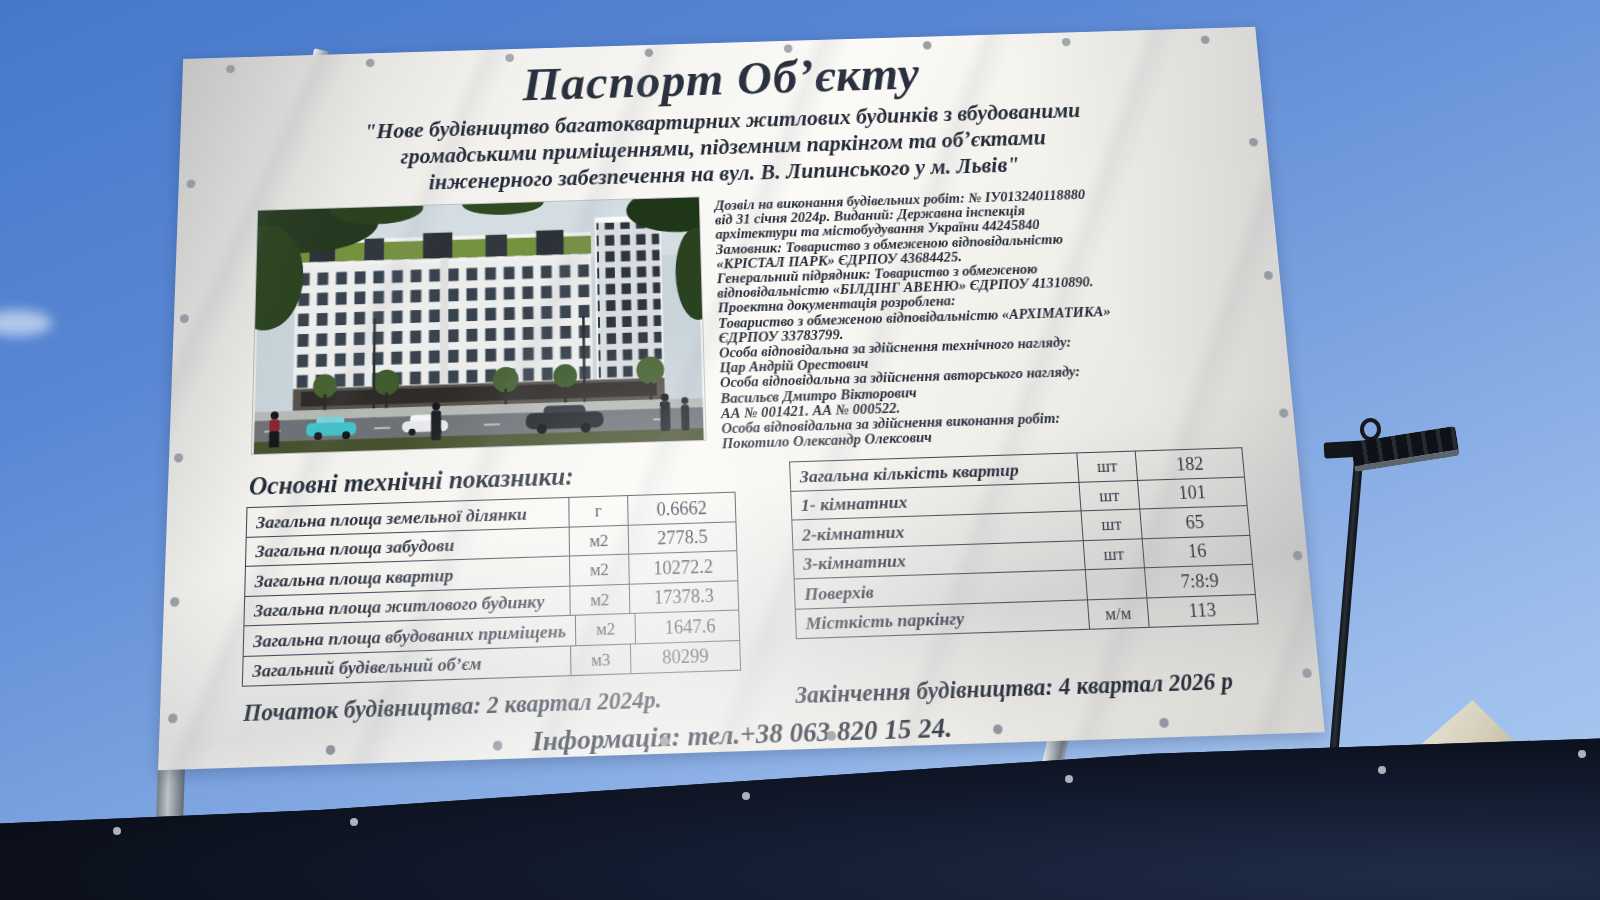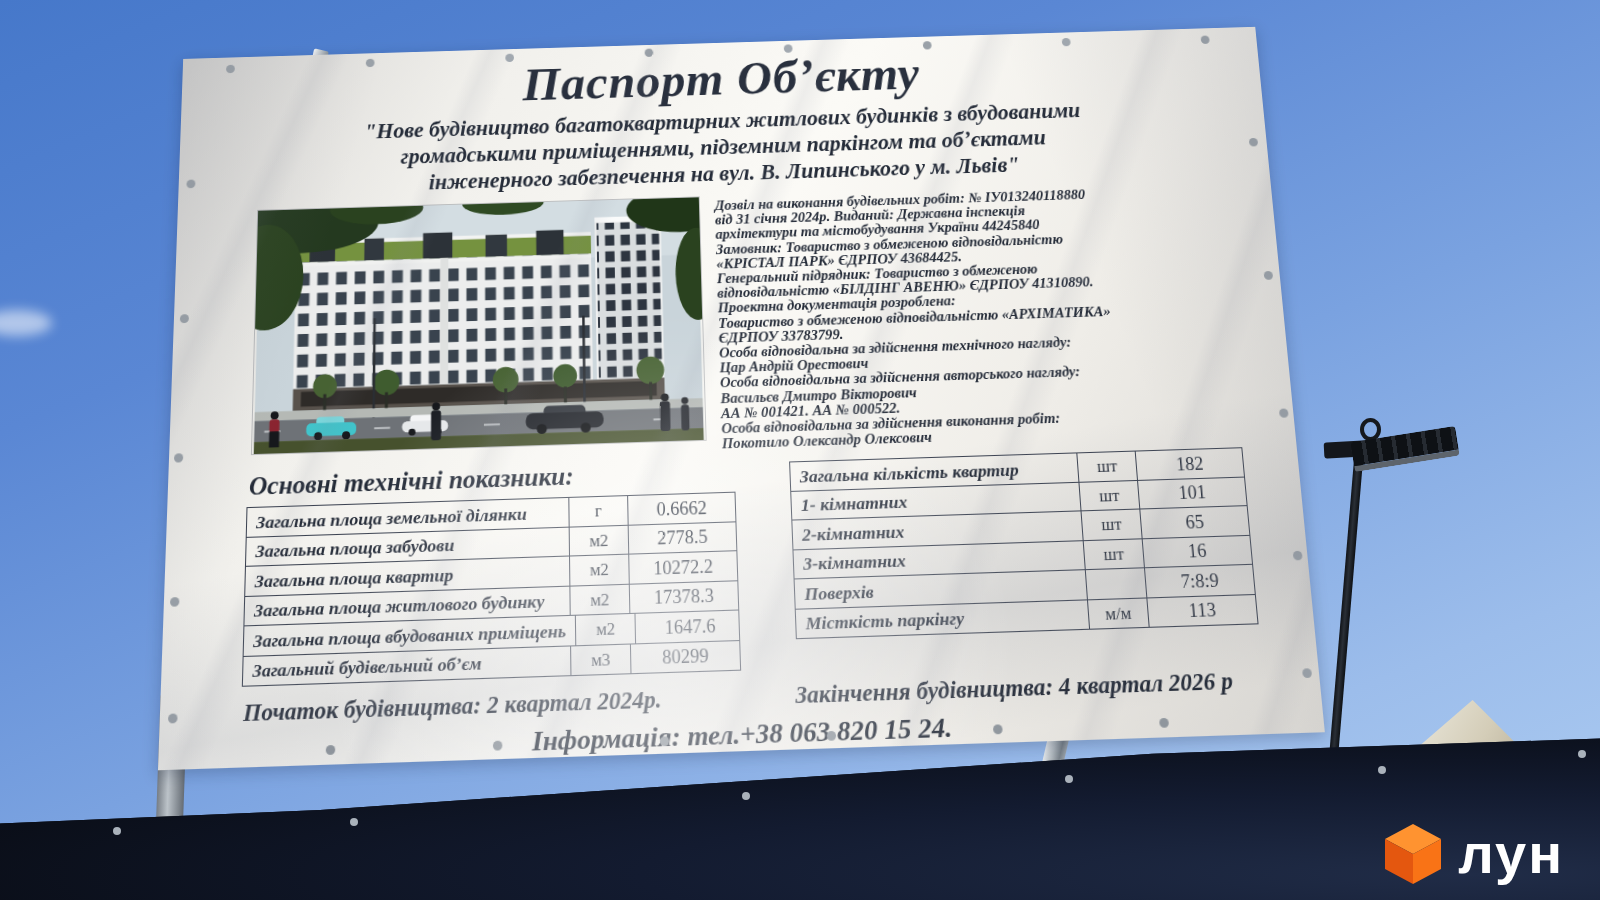--- a/index.html
+++ b/index.html
@@ -308,21 +308,13 @@
     </div>
 
     <div class="info-line">Інформація: тел.+38 063 820 15 24.</div>
 
     <div class="board-rivets"></div>
   </div>
 
   <div class="fence"></div>
   <div class="fence-rivets"></div>
 
-  <div class="lun">
-    <svg width="60" height="64" viewBox="0 0 60 64">
-      <polygon points="30,2 58,17 30,32 2,17" fill="#ff9330"></polygon>
-      <polygon points="2,17 30,32 30,62 2,47" fill="#e4570f"></polygon>
-      <polygon points="58,17 30,32 30,62 58,47" fill="#f97316"></polygon>
-    </svg>
-    <span class="lun-text">лун</span>
-  </div>
 </div>
 
 </body></html>

